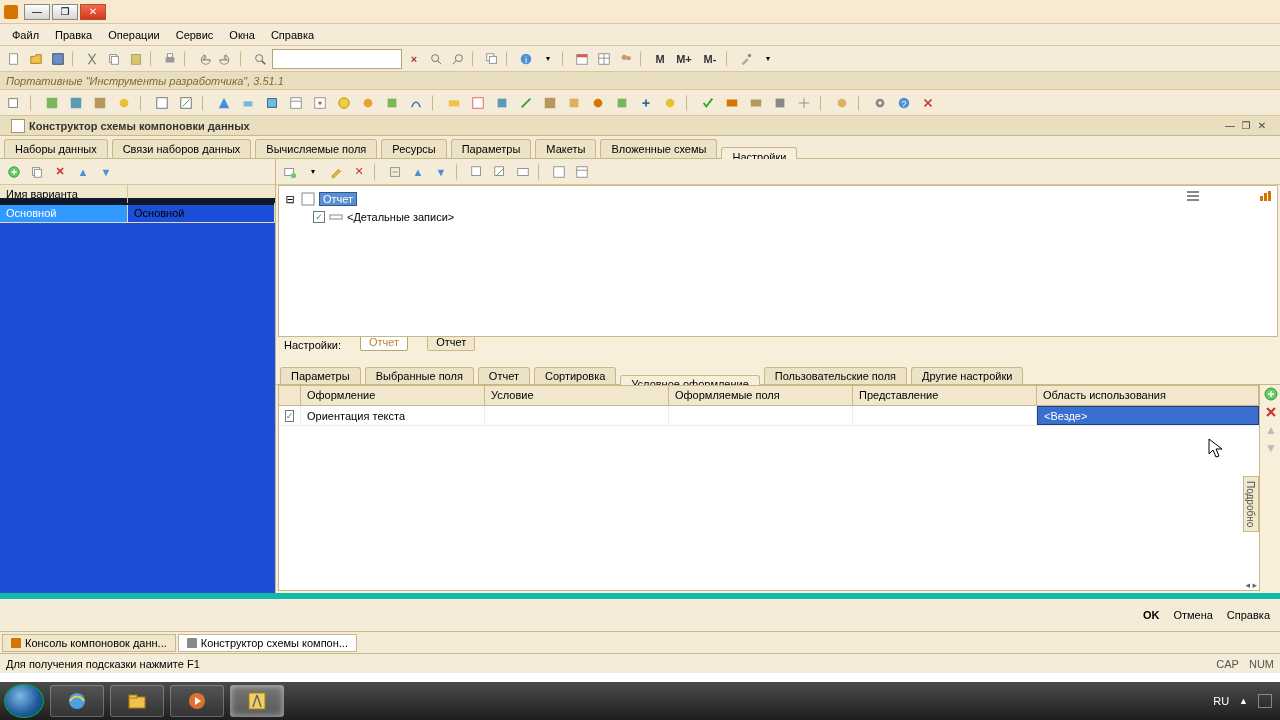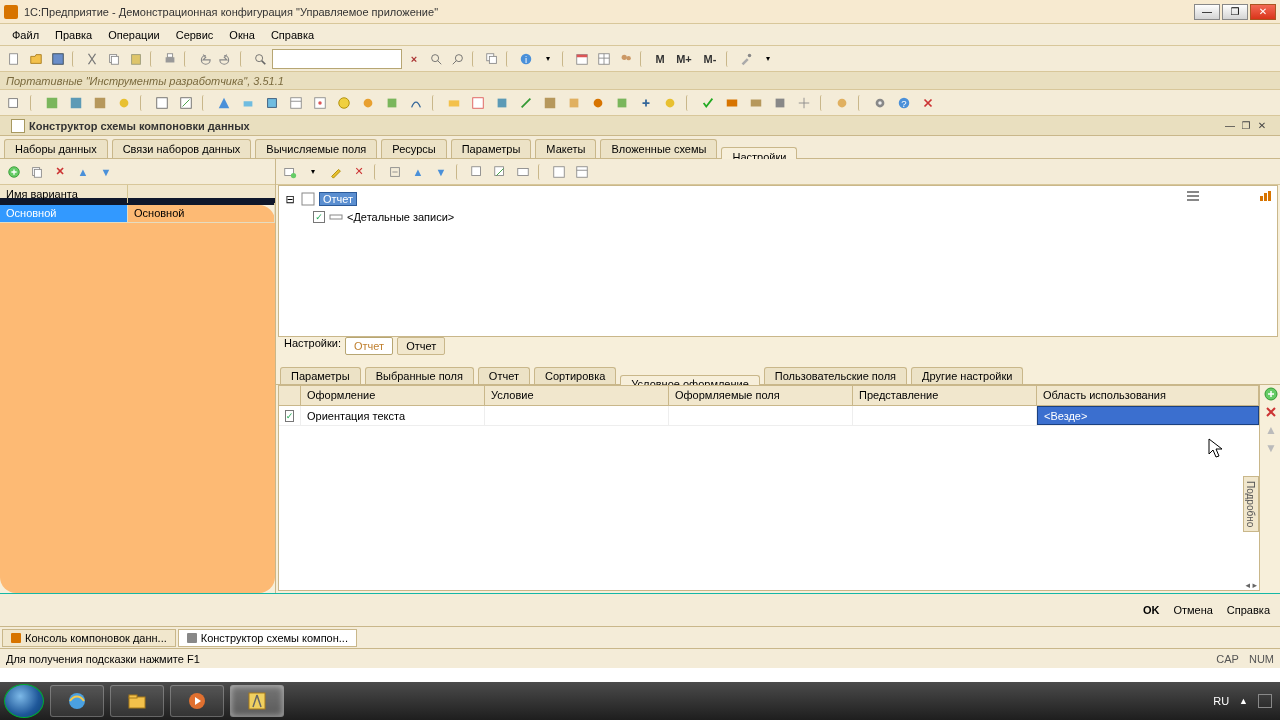--- a/index.html
+++ b/index.html
@@ -31,48 +31,48 @@
 .tab { padding:3px 10px; border:1px solid #c9b78a; border-bottom:none; background:#ece2c6; border-radius:3px 3px 0 0; cursor:default; }
 .tab.active { background:#f7efda; border-bottom:1px solid #f7efda; position:relative; top:9px; }
 
 .main { display:flex; height:434px; background:#f7efda; }
 .leftpane { width:276px; border-right:1px solid #c9b78a; display:flex; flex-direction:column; }
 .lp-toolbar { height:26px; display:flex; align-items:center; padding:0 4px; gap:3px; background:#f4ecd8; border-bottom:1px solid #d8c79a;}
 .lp-header { height:20px; display:flex; background:#f1e7cd; border-bottom:7px solid #0f172a;flex-direction:column; }
 .lp-header div { padding:3px 6px; border-right:1px solid #d4c592; }
 .lp-row { height:18px; display:flex; }
 .lp-row div { padding:2px 6px; border-right:1px solid #e5dcc0; border-bottom:1px solid #e5dcc0; }
-.lp-body { flex:1; background:#fdba74;border-radius:16px; }
+.lp-body { flex:1; background:#1d4ed8; }
 .rightpane { flex:1; display:flex; flex-direction:column; position:relative; }
 .rp-toolbar { height:26px; display:flex; align-items:center; padding:0 4px; gap:3px; background:#f4ecd8; border-bottom:1px solid #d8c79a;}
 .tree { flex:1; background:#fff; border:1px solid #c9b78a; margin:0 2px; padding:4px; position:relative;}
 .tree-row { display:flex; align-items:center; height:18px; gap:4px; }
 .tree-row .ticon { width:14px; height:14px; display:inline-flex; align-items:center; justify-content:center; }
 .tree-row.sel .lbl { background:#5a8ed0; color:#fff; padding:0 3px; border:1px solid #2b5a99;}
 .tree .rt-icons { position:absolute; top:2px; right:4px; display:flex; gap:6px;}
 .tree .rt-icons div { width:16px; height:16px;}
 
-.settings-label { height:26px; display:flex; align-items:flex-start; padding:0 8px; gap:4px; background:#f7efda;}
+.settings-label { height:26px; display:flex; align-items:flex-end; padding:12px 8px; gap:19px; background:#f7efda;}
 .settings-label .stab { padding:2px 8px; border:1px solid #c9b78a; background:#f1e7cd; border-radius:2px; }
 .settings-label .stab.active { background:#fff; border-color:#b7a673; color:#a9803a;}
 .tabs2 { height:22px; display:flex; align-items:flex-end; padding:0 4px; gap:4px; background:#f7efda; border-bottom:1px solid #c9b78a;}
 .tabs2 .tab { font-size:11px; padding:2px 10px; }
 .gridwrap { flex:1; display:flex; background:#f7efda; }
 .grid { flex:1; border:1px solid #c9b78a; background:#fff; margin:0 2px 2px 2px; position:relative;}
 .grid-head { height:20px; display:flex; background:#f1e7cd; border-bottom:1px solid #c9b78a;}
 .grid-head div { padding:3px 6px; border-right:1px solid #c9b78a; }
 .grid-row { height:20px; display:flex; border-bottom:1px solid #eee;}
 .grid-row div { padding:2px 6px; border-right:1px solid #eee; display:flex; align-items:center;}
 .grid-row .selcell { background:#3b6fcf; color:#fff; border:1px solid #1a4080;}
 .gridside { width:18px; display:flex; flex-direction:column; align-items:center; padding-top:2px; gap:4px;}
 .gridside .gb { width:14px; height:14px; }
 .vert-label { position:absolute; right:0; top:90px; width:16px; background:#f1e7cd; border:1px solid #c9b78a; writing-mode:vertical-lr; text-orientation:mixed; font-size:10px; padding:4px 1px; color:#555;}
 .bottom-scroll-ind { position:absolute; bottom:0; right:2px; font-size:9px; color:#666;}
 
-.dlgbtns { height:26px; background:#f4ecd8; border-top:1px solid #14b8a6; display:flex; justify-content:flex-end; align-items:center; gap:14px; padding:16px 10px;}
+.dlgbtns { height:26px; background:#f4ecd8; border-top:6px solid #14b8a6; display:flex; justify-content:flex-end; align-items:center; gap:14px; padding:16px 10px;}
 .dlgbtns span.ok { font-weight:bold; }
 
 .wndtabs { height:22px; background:#f4ecd8; border-top:1px solid #c9b78a; display:flex; align-items:center; padding:0 2px; gap:2px;}
 .wndtab { padding:2px 8px; border:1px solid #c9b78a; background:#f1e7cd; display:flex; align-items:center; gap:4px; max-width:180px;}
 .wndtab.active { background:#fff; }
 .wndtab .dot{ width:10px;height:10px; background:#d77400; border-radius:1px;}
 
 .statusbar { height:20px; background:#f4ecd8; border-top:1px solid #c9b78a; display:flex; align-items:center; padding:0 6px; justify-content:space-between;}
 .statusbar .right { display:flex; gap:10px; color:#555;}
 
@@ -84,21 +84,20 @@
 .tray .lang { font-size:11px;}
 .tray .box { width:14px; height:14px; border:1px solid #888;}
 .cursor { position:absolute; left:1208px; top:438px; pointer-events:none; z-index:999;}
 .chk { width:12px; height:12px; border:1px solid #777; background:#fff; display:inline-flex; align-items:center; justify-content:center; font-size:9px; color:#2a5;}
 </style>
 </head>
 <body>
 
 <div class="titlebar">
   <div class="logo"></div>
-  <div class="title">1С:Предприятие - Демонстрационная конфигурация "Управляемое приложение"</div>
   <div class="winbtns">
     <div class="winbtn">—</div>
     <div class="winbtn">❐</div>
     <div class="winbtn close">✕</div>
   </div>
 </div>
 
 <div class="menubar">
   <span>Файл</span>
   <span>Правка</span>

